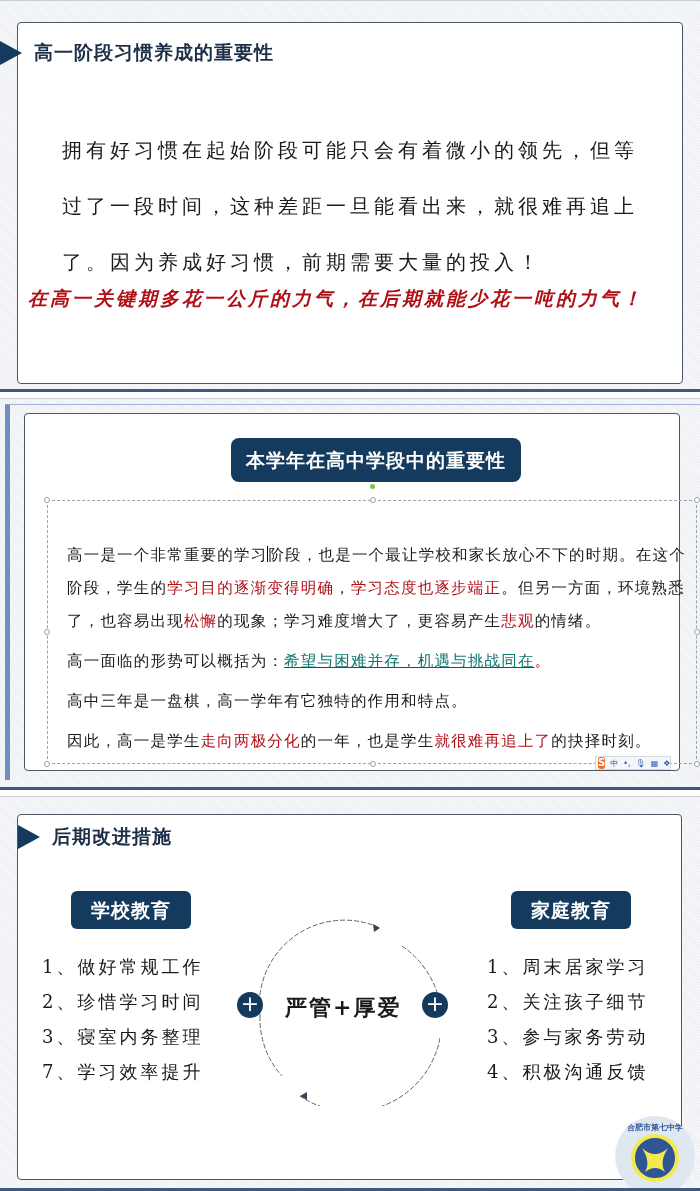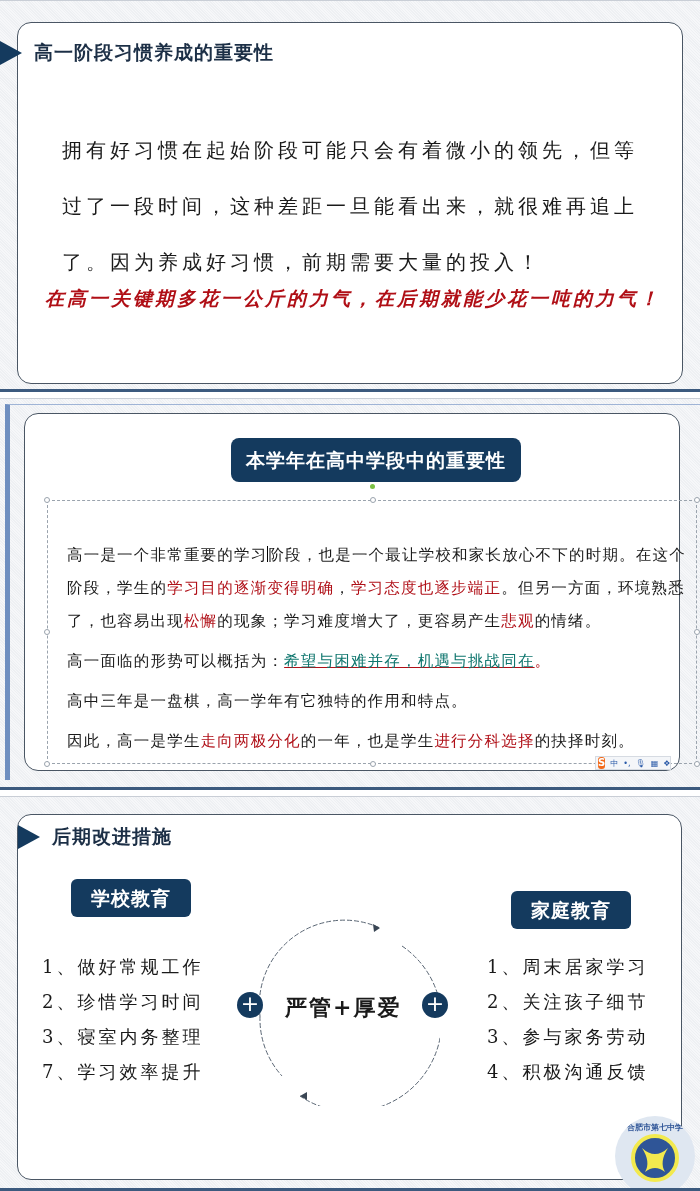--- a/index.html
+++ b/index.html
@@ -8,36 +8,36 @@
 
   .slide {
     position: absolute; left: 0; width: 700px;
     background: repeating-linear-gradient(45deg, #eef0f3 0px, #eef0f3 1px, #f6f7f9 1px, #f6f7f9 2px);
   }
   .slide .rule-top { position: absolute; left: 0; right: 0; top: 0; height: 1px; background: #c9ced6; }
   .slide .rule-bottom { position: absolute; left: 0; right: 0; bottom: 0; height: 3px; background: #3c5a7e; }
 
   .card {
     position: absolute; background: #ffffff;
-    border: 1.5px solid #4a5664; border-radius: 14px;
+    border: 1.5px solid #4a5664; border-radius: 4px;
   }
 
   .section-head { position: absolute; display: flex; align-items: center; }
   .tri {
     width: 0; height: 0; border-top: 12px solid transparent; border-bottom: 12px solid transparent;
     border-left: 22px solid #143a5e;
   }
   .section-title { font-size: 19px; font-weight: bold; color: #1c2f46; margin-left: 12px; letter-spacing: 1px; }
 
   
   #slide1 { top: 0; height: 392px; }
   #slide1 .card { left: 17px; top: 22px; width: 666px; height: 362px; }
   #slide1 .section-head { left: 0; top: 40px; }
   .para1 { position: absolute; left: 62px; top: 122px; width: 580px; font-size: 20px; line-height: 56px; letter-spacing: 4px; }
-  .slogan { position: absolute; left: 28px; top: 286px; width: 650px; font-size: 19px; color: #b00f16; font-style: italic; font-weight: bold; letter-spacing: 3px; white-space: nowrap; text-align: center; }
+  .slogan { position: absolute; left: 28px; top: 286px; width: 650px; font-size: 19px; color: #b00f16; font-style: italic; font-weight: bold; letter-spacing: 3px; white-space: nowrap; }
 
   
   #slide2 { top: 398px; height: 392px; }
   #slide2 .frame { position: absolute; left: 5px; top: 6px; width: 695px; height: 376px; border-left: 5px solid #6f8fc0; border-top: 1px solid #9fb4d6; }
   #slide2 .card { left: 24px; top: 15px; width: 656px; height: 358px; }
   .title-pill {
     position: absolute; left: 206px; top: 24px; width: 290px; height: 44px;
     background: #143a5e; border-radius: 8px; color: #fff;
     font-size: 19px; font-weight: bold; text-align: center; line-height: 44px; letter-spacing: 1px;
   }
@@ -98,21 +98,21 @@
     </div>
     <div class="body2">
       <p>
         <span>高一是一个非常重要的学习</span><span class="caret"></span><span>阶段，也是一个最让学校和家长放心不下的时期。在这个阶段，学生的</span><span class="red">学习目的逐渐变得明确</span><span>，</span><span class="red">学习态度也逐步端正</span><span>。但另一方面，环境熟悉了，也容易出现</span><span class="red">松懈</span><span>的现象；学习难度增大了，更容易产生</span><span class="red">悲观</span><span>的情绪。</span>
       </p>
       <p class="gap">
         <span>高一面临的形势可以概括为：</span><span class="uline">希望与困难并存，机遇与挑战同在</span><span class="red">。</span>
       </p>
       <p class="gap">高中三年是一盘棋，高一学年有它独特的作用和特点。</p>
       <p class="gap">
-        <span>因此，高一是学生</span><span class="red">走向两极分化</span><span>的一年，也是学生</span><span class="red">进行分科选择</span><span>的抉择时刻。</span>
+        <span>因此，高一是学生</span><span class="red">走向两极分化</span><span>的一年，也是学生</span><span class="red">就很难再追上了</span><span>的抉择时刻。</span>
       </p>
     </div>
     <div class="ime-bar">
       <span class="ime-logo">S</span>
       <span>中</span>
       <span>•,</span>
       <span>🎙</span>
       <span>▦</span>
       <span>❖</span>
     </div>
@@ -121,21 +121,21 @@
 </section>
 
 <section id="slide3" class="slide">
   <div class="rule-top"></div>
   <div class="card"></div>
   <div class="section-head">
     <span class="tri"></span>
     <span class="section-title">后期改进措施</span>
   </div>
 
-  <div class="pill" style="left:71px;top:83px">学校教育</div>
+  <div class="pill" style="left:71px;top:95px">学校教育</div>
   <ul class="list" style="left:42px;top:153px">
     <li>1、做好常规工作</li>
     <li>2、珍惜学习时间</li>
     <li>3、寝室内务整理</li>
     <li>7、学习效率提升</li>
   </ul>
 
   <svg class="cycle-svg" width="200" height="200" viewBox="0 0 200 200">
     <path d="M 20 110 A 85 85 0 0 1 140 22" fill="none" stroke="#5a6674" stroke-width="1" stroke-dasharray="5 2"></path>
     <polygon points="140,22 133,18 134,26" fill="#3a4654"></polygon>

